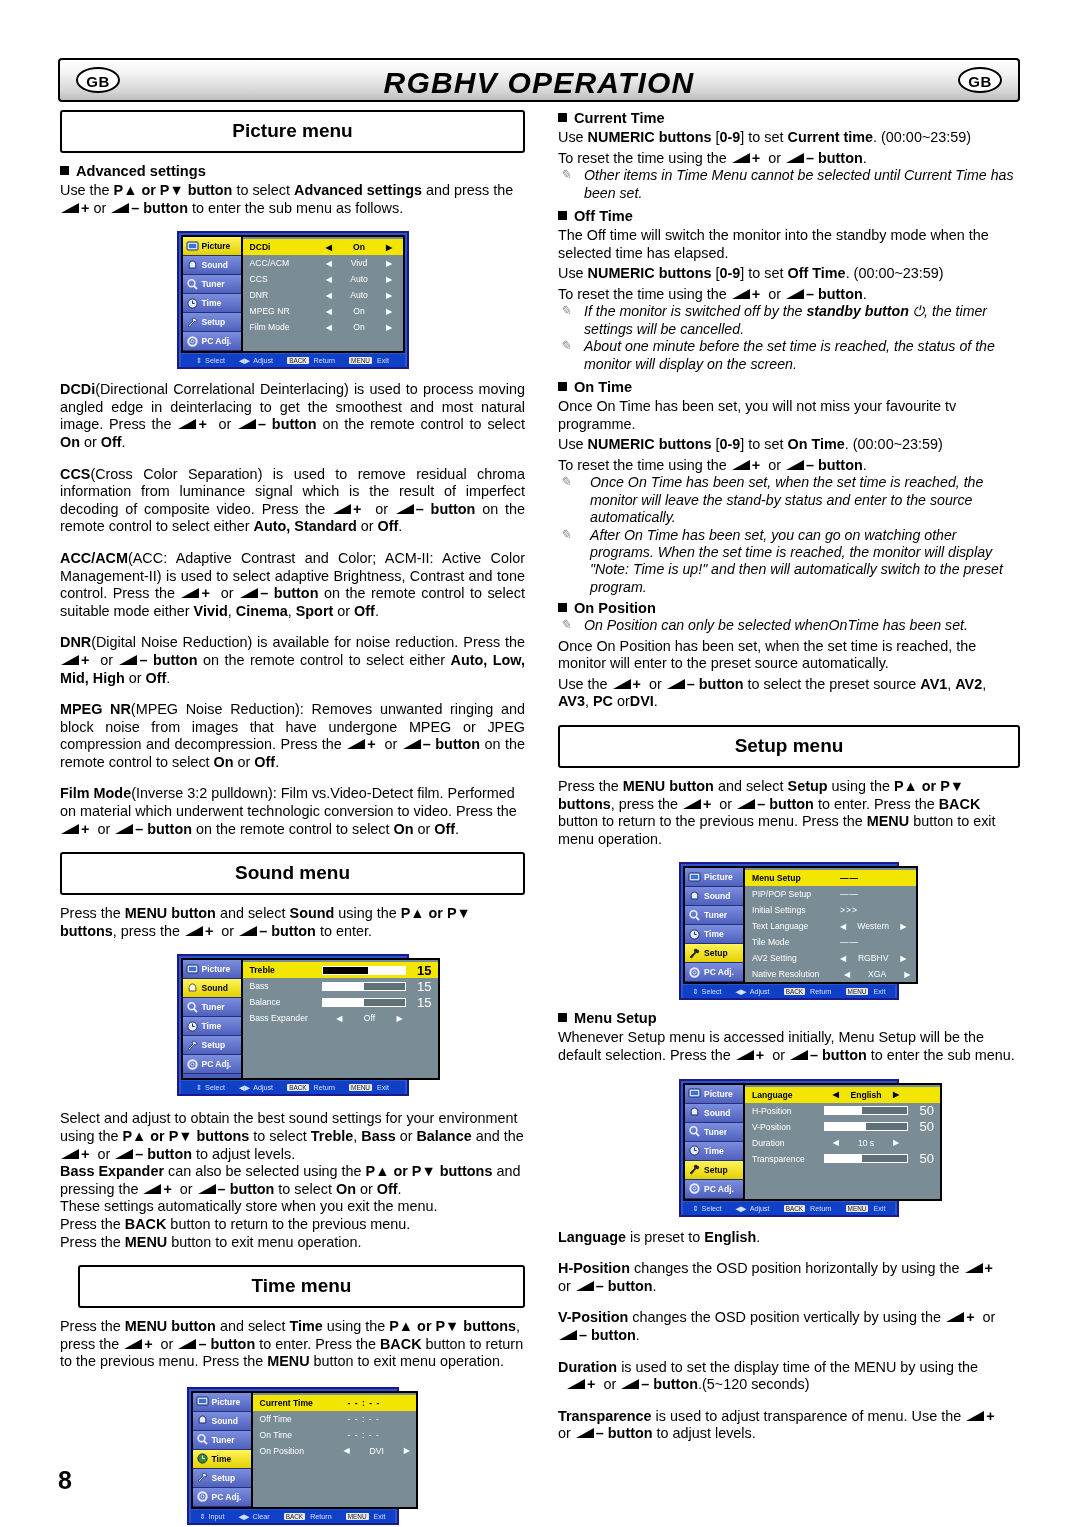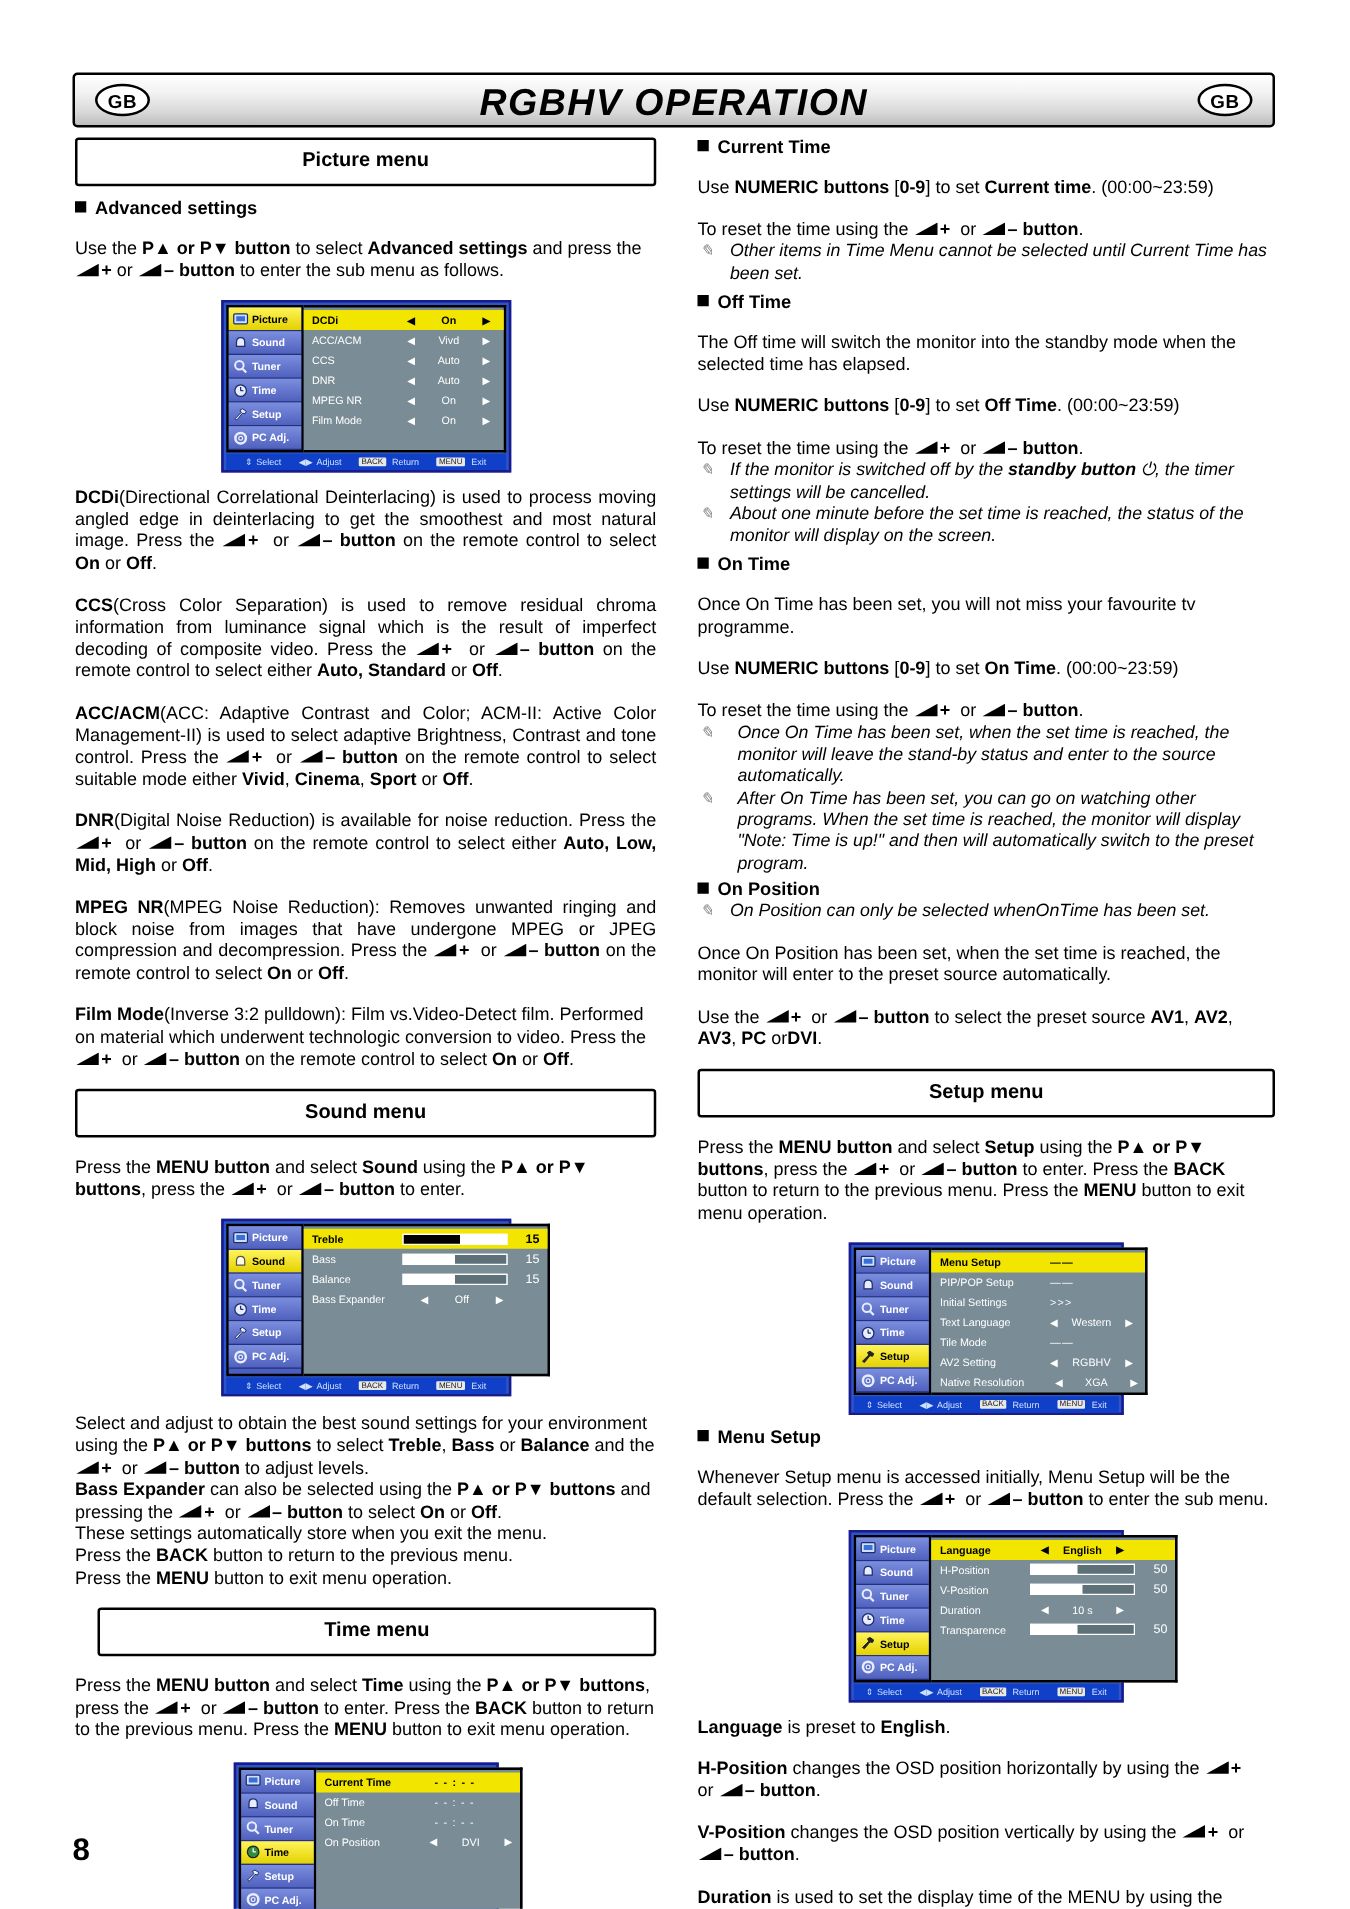--- a/index.html
+++ b/index.html
@@ -29,26 +29,26 @@
     font-size:30px;font-weight:bold;font-style:italic;letter-spacing:1.2px;
   }
 
   
   .col-left{position:absolute;left:60px;top:110px;width:465px;}
   .col-right{position:absolute;left:558px;top:110px;width:462px;}
 
   
   .sec-title{
     border:2px solid #000;border-radius:3px;box-sizing:border-box;
-    text-align:center;font-size:16px;font-weight:bold;
+    text-align:center;font-size:19px;font-weight:bold;
     padding:8px 0 9px 0;margin:0 0 10px 0;background:#fff;
   }
 
   
-  p{margin:16px 0 0 0;font-size:14.4px;line-height:17.6px;}
+  p{margin:3px 0 0 0;font-size:14.4px;line-height:17.6px;}
   .blk{margin-bottom:14px;}
   .just{text-align:justify;}
   b{font-weight:bold;}
   i{font-style:italic;}
 
   .bullet-head{font-weight:bold;font-size:14.6px;margin:0 0 1px 0;}
   .bullet-head .sq{display:inline-block;width:9px;height:9px;background:#000;margin-right:7px;vertical-align:1px;}
 
   .note{position:relative;padding-left:26px;font-style:italic;font-size:14.2px;line-height:17.4px;margin:0;}
   .note .clip{position:absolute;left:2px;top:2px;width:16px;height:11px;color:#888;font-size:13px;line-height:11px;}
@@ -84,21 +84,21 @@
   .osd-ctr{flex:1;display:flex;align-items:center;justify-content:center;gap:10px;}
   .osd-arrow{font-size:8px;}
   .osd-val{min-width:34px;text-align:center;}
   .osd-dash{flex:1;text-align:left;padding-left:4px;letter-spacing:1px;}
   .osd-bar{
     width:84px;height:9px;border:1px solid #ffffff;background:#ffffff;
     display:inline-block;position:relative;box-sizing:border-box;
   }
   .osd-bar i{display:block;height:100%;background:#5e7078;float:right;font-style:normal;}
   .osd-bar.dark i{background:#000;float:left;}
-  .osd-num{width:26px;text-align:right;font-size:10px;}
+  .osd-num{width:26px;text-align:right;font-size:13px;}
   .osd-foot{
     height:13px;background:#1040c8;display:flex;align-items:center;justify-content:center;gap:14px;
     font-size:7.2px;color:#cfe0ff;margin-top:1px;
   }
   .osd-foot span.key{background:#e8e8e8;color:#222;padding:0 2px;border-radius:1px;font-size:6.4px;margin-right:2px;}
   .osd-foot .grp{display:flex;align-items:center;gap:3px;}
 
   .osd-wrap{display:flex;justify-content:center;margin:10px 0 0 0;}
 
   

